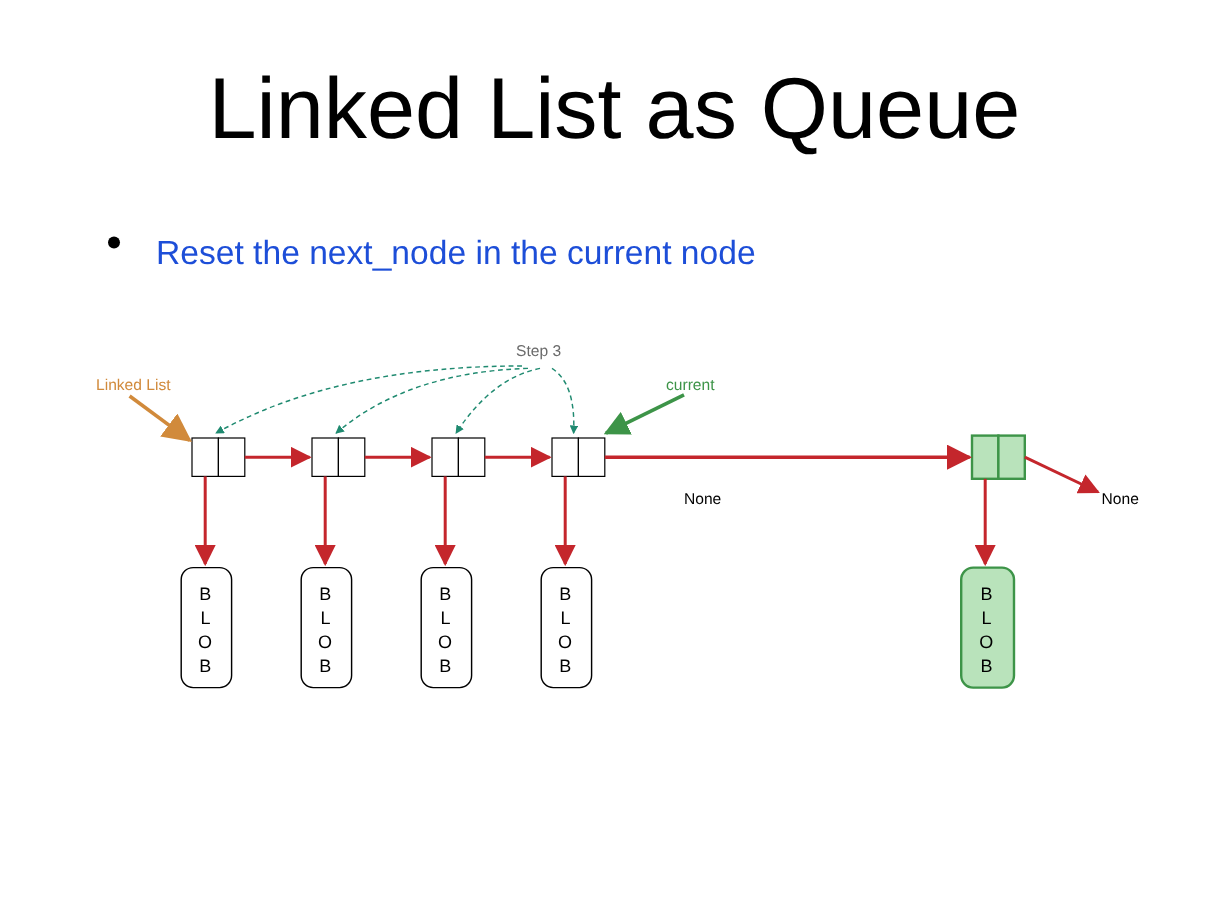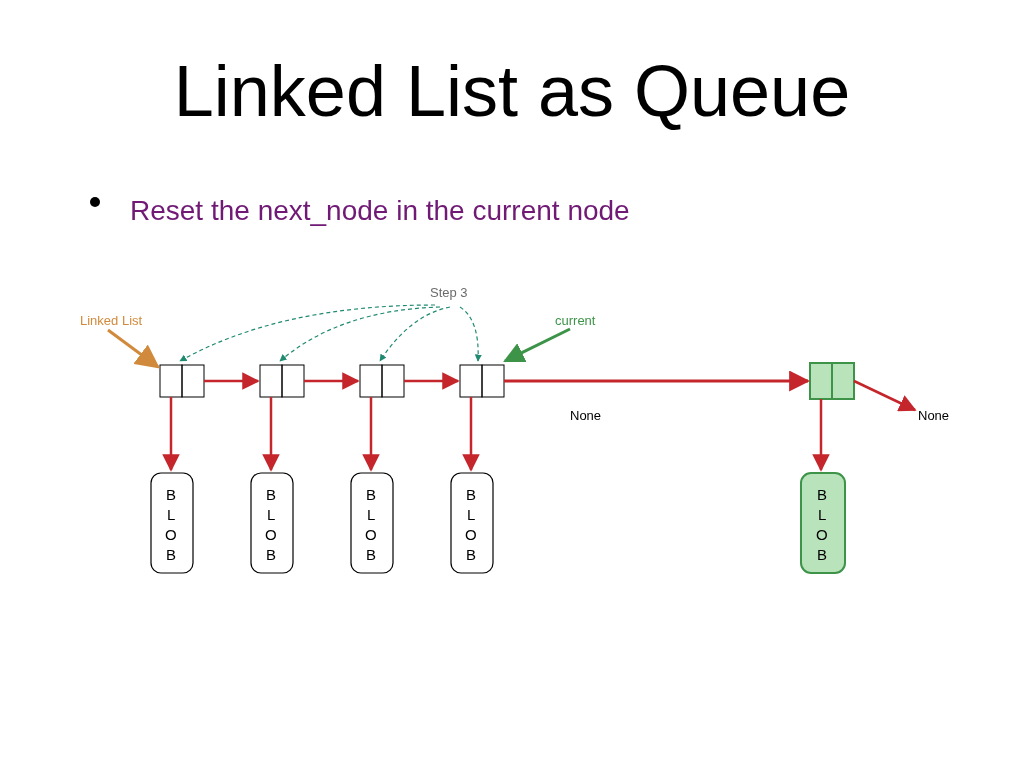--- a/index.html
+++ b/index.html
@@ -1,19 +1,19 @@
 <!DOCTYPE html>
 <html><head>
 <meta charset="utf-8">
 <style>
   html,body{margin:0;padding:0;width:1024px;height:768px;background:#fff;font-family:Arial,Helvetica,sans-serif;}
   .slide{position:relative;width:1024px;height:768px;}
   .title{position:absolute;top:50px;left:0;width:100%;text-align:center;font-size:72px;font-weight:400;color:#000;}
   .bullet-dot{position:absolute;left:90px;top:197px;width:10px;height:10px;border-radius:50%;background:#000;}
-  .bullet-text{position:absolute;left:130px;top:195px;font-size:28px;color:#701a75;}
+  .bullet-text{position:absolute;left:130px;top:195px;font-size:28px;color:#1d4ed8;}
   svg.diagram{position:absolute;left:80px;top:285px;}
   .lbl{font-family:Arial,Helvetica,sans-serif;}
   .small{font-size:13px;}
   .blob{font-size:15px;}
 </style>
 </head>
 <body>
 
 <div class="slide">
   <div class="title">Linked List as Queue</div>

